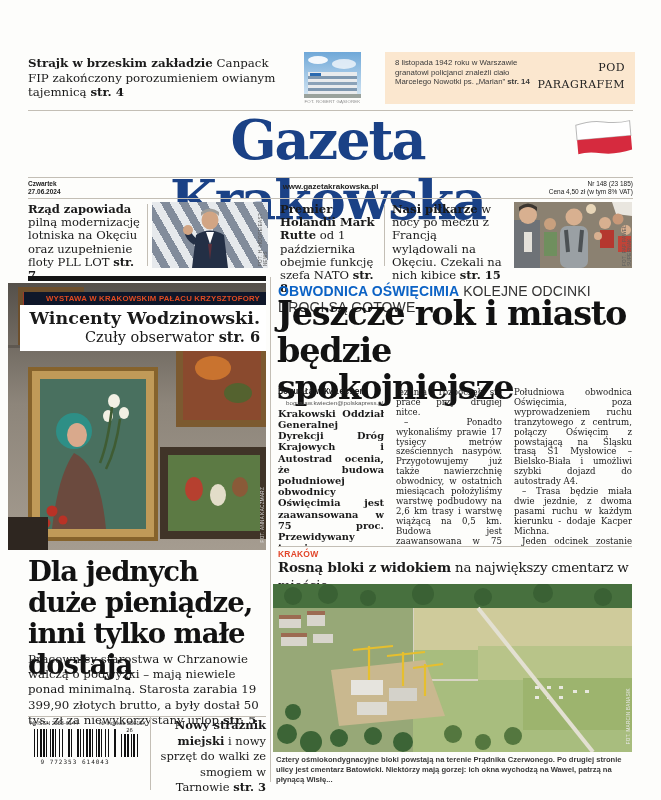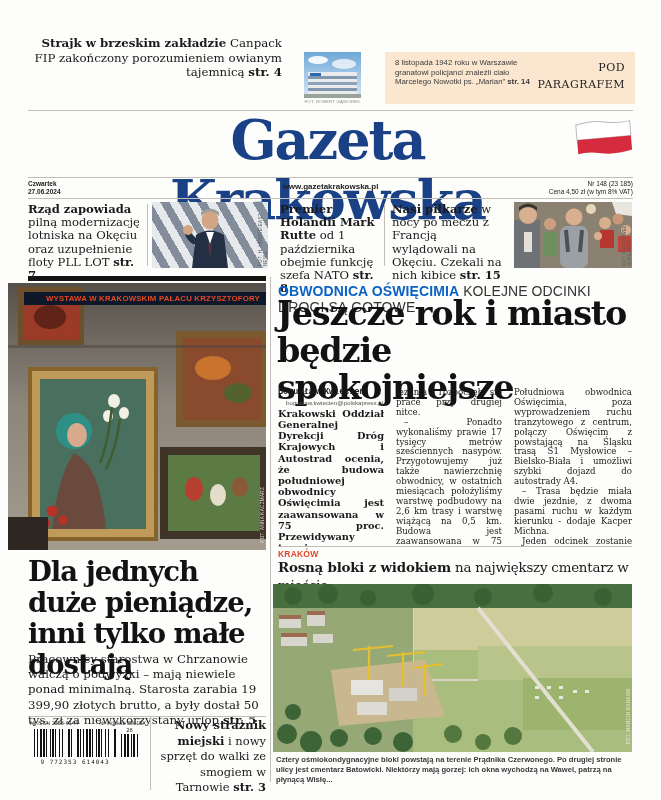--- a/index.html
+++ b/index.html
@@ -5,21 +5,21 @@
   html,body{margin:0;padding:0;background:#e9e7e2;}
   .page{position:relative;width:661px;height:800px;background:#fdfdfb;overflow:hidden;
         font-family:"DejaVu Serif",serif;color:#1a1a1a;margin:0 auto;}
   .abs{position:absolute;}
   .sans{font-family:"Liberation Sans",sans-serif;}
   .rule{position:absolute;background:#c3beb5;height:1px;}
   .vrule{position:absolute;background:#c3beb5;width:1px;}
   b,strong{font-weight:bold;}
 
   
-  .strike-teaser{left:28px;top:36px;width:254px;text-align:right;font-size:11.8px;line-height:14.6px;}
+  .strike-teaser{left:28px;top:56px;width:254px;font-size:11.8px;line-height:14.6px;}
   .photo{overflow:hidden;background:#ccc;}
   .canpack-photo{left:304px;top:52px;width:57px;height:46px;}
   .canpack-credit{left:304px;top:99px;width:57px;font-size:4.3px;color:#8a8a8a;text-align:center;letter-spacing:.2px;}
   .pod-box{left:385px;top:52px;width:250px;height:52px;background:#fbe7cf;}
   .pod-text{left:10px;top:6px;width:146px;font-size:7.8px;line-height:9.6px;color:#3a3a3a;}
   .pod-logo{right:10px;top:7px;width:110px;text-align:right;font-size:11px;line-height:17px;
             letter-spacing:.5px;color:#222;font-family:"DejaVu Serif",serif;}
 
   
   .masthead{left:80px;top:110px;width:495px;text-align:center;font-size:54px;line-height:60px;
@@ -237,20 +237,24 @@
         <circle cx="44" cy="228" r="5.5"></circle>
           <circle cx="55" cy="237" r="4.5"></circle>
           <circle cx="38" cy="240" r="4.5"></circle>
       </g>
       <rect x="0" y="234" width="40" height="33" fill="#2e2620"></rect>
       <rect x="0" y="62" width="258" height="3" fill="#4a443d" opacity=".5"></rect>
     </svg>
     <span class="vcred" style="right:1px;bottom:8px;color:#ddd;">FOT. ANNA KACZMARZ</span>
   </div>
   <div class="abs sans exh-ribbon">WYSTAWA W KRAKOWSKIM PAŁACU KRZYSZTOFORY</div>
+  <div class="abs exh-titlebox">
+    <div class="exh-title">Wincenty Wodzinowski.</div>
+    <div class="exh-sub"><span>Czuły obserwator </span><b>str. 6</b></div>
+  </div>
 
   <div class="abs sans kicker"><span class="hl">OBWODNICA OŚWIĘCIMIA</span><span class="rest"> KOLEJNE ODCINKI DROGI SĄ GOTOWE</span></div>
   <div class="abs headline-main">Jeszcze rok i miasto będzie spokojniejsze</div>
 
   <div class="col colA">
     <p class="byline-name">Bogusław Kwiecień</p>
     <p class="byline-mail">boguslaw.kwiecien@polskapress.pl</p>
     <p class="lead">Krakowski Oddział Generalnej Dyrekcji Dróg Krajowych i Autostrad ocenia, że budowa południowej obwodnicy Oświęcimia jest zaawansowana w 75 proc. Przewidywany termin zakończenia inwestycji to druga połowa 2025 roku.</p>
 
   </div>

